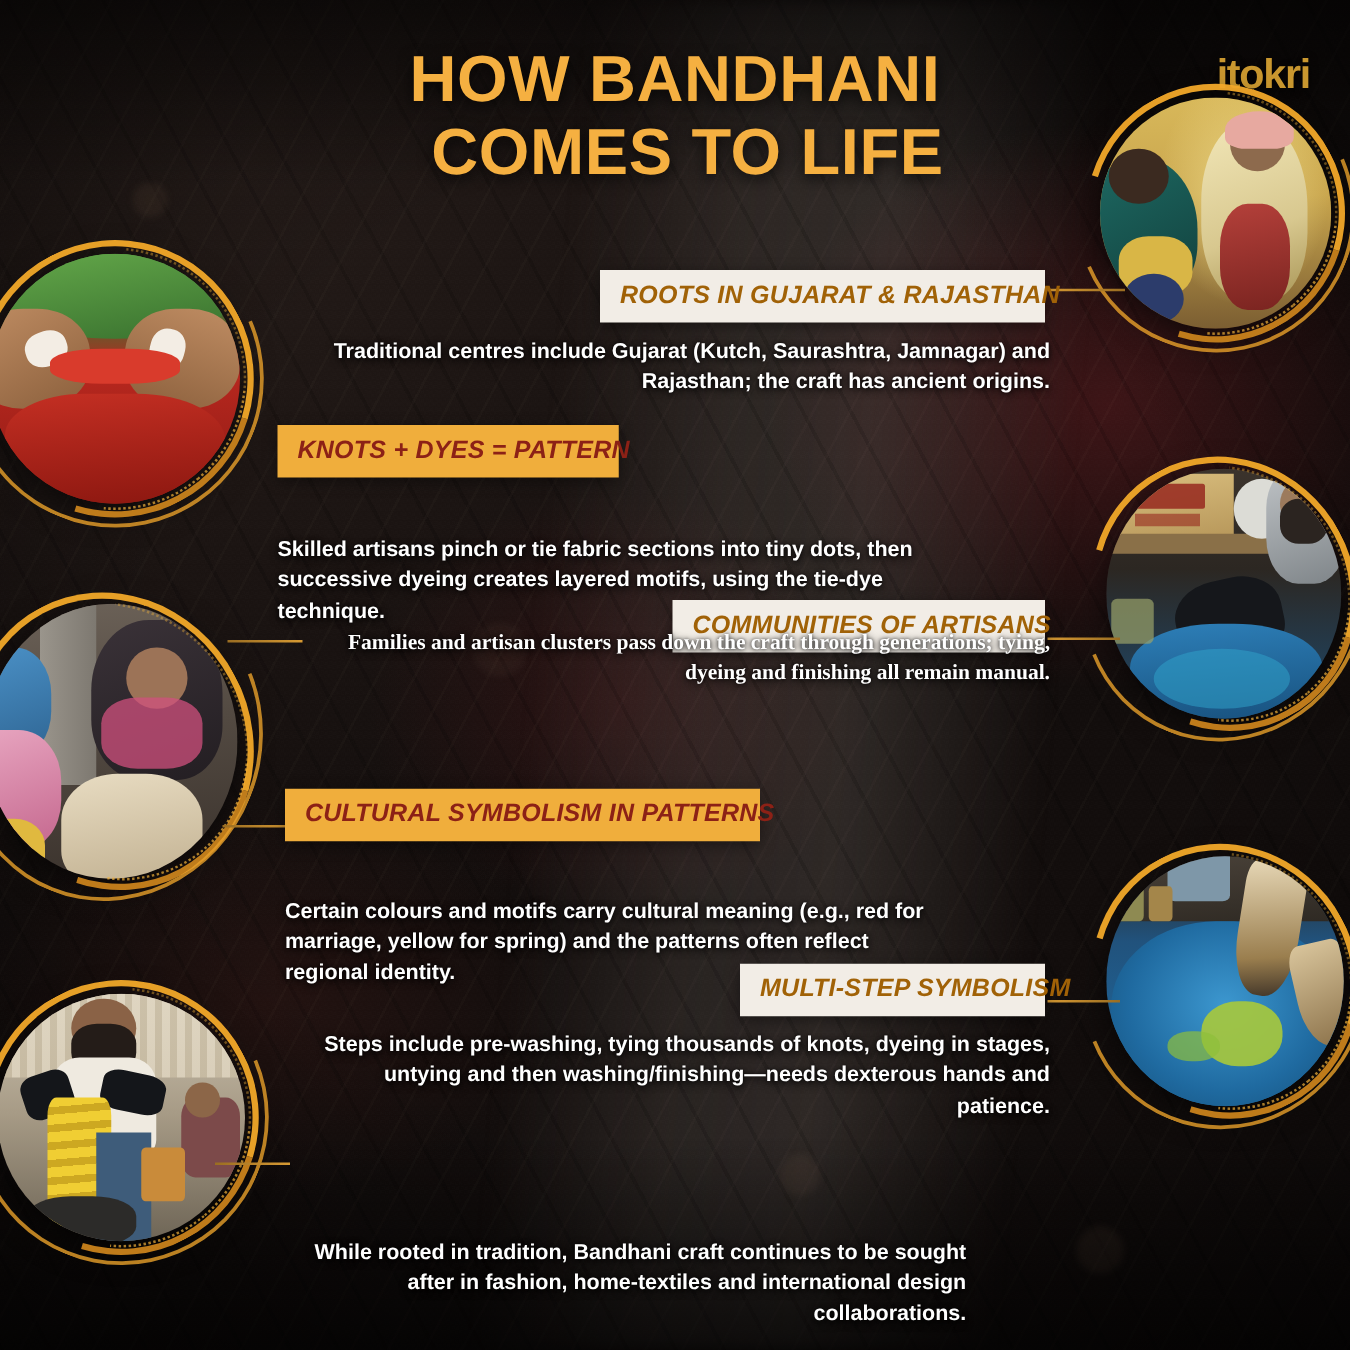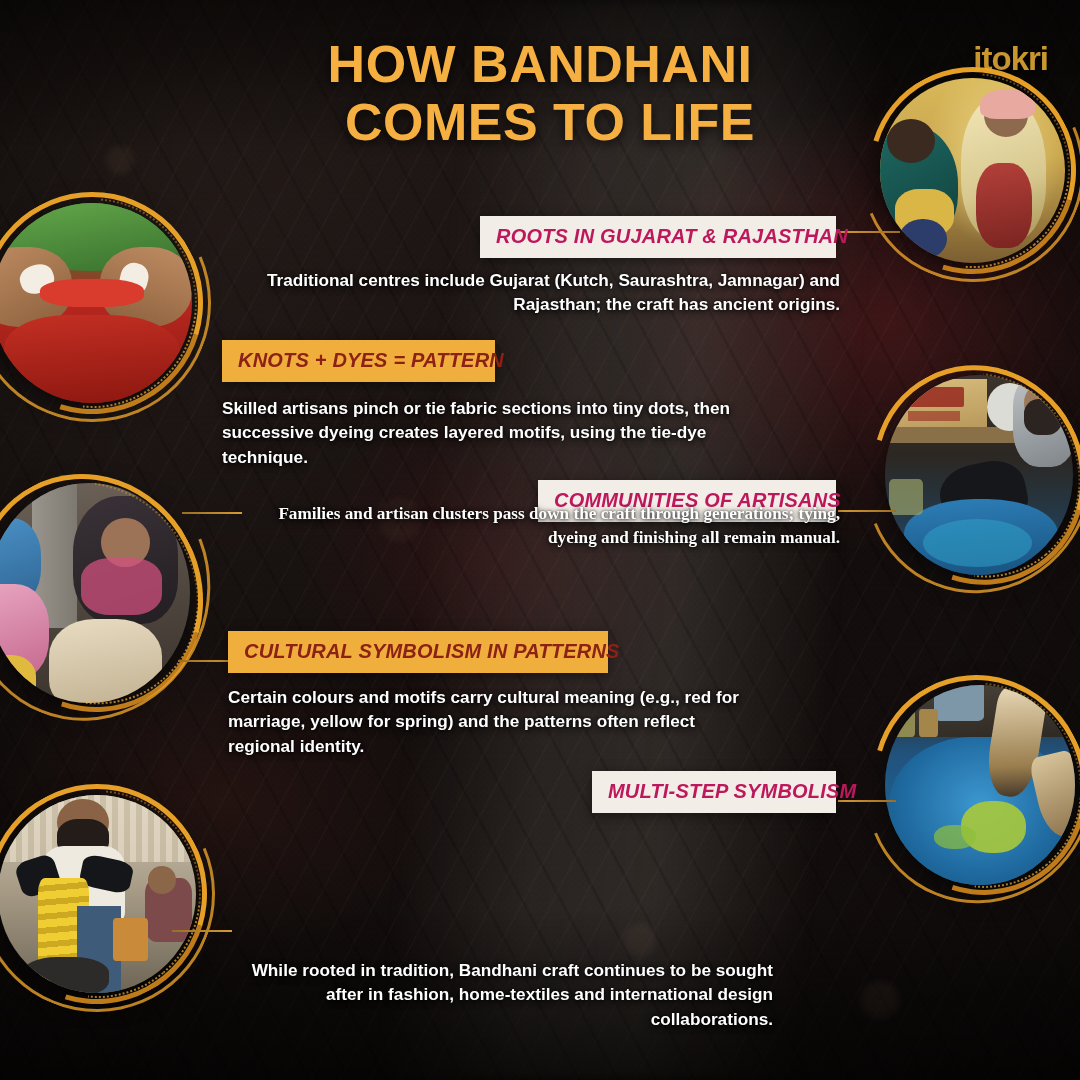--- a/index.html
+++ b/index.html
@@ -147,34 +147,34 @@
     position:absolute;
     padding:9px 16px 10px;
     font-style:italic;
     font-weight:bold;
     font-size:20px;
     letter-spacing:.2px;
     white-space:nowrap;
     box-shadow:0 3px 12px rgba(0,0,0,.45);
     z-index:6;
   }
-  .banner.cream { background:#F2EDE6; color:#be185d; }
+  .banner.cream { background:#F2EDE6; color:#a16207; }
   .banner.gold  { background:#F0AE3C; color:#8C2116; }
 
   .body {
     position:absolute;
     color:#FFFFFF;
     font-size:17.2px;
     font-weight:bold;
     line-height:1.42;
     text-shadow:0 2px 7px rgba(0,0,0,.9), 0 0 3px rgba(0,0,0,.7);
     z-index:6;
   }
   .body.right { text-align:right; }
-  .body.left  { text-align:left; }
+  .body.left  { text-align:left;margin-top:31px; }
 
   
   .sub { position:absolute; }
 </style>
 </head>
 <body>
 
 <div id="bg">
   <div class="bgLayer bg-base"></div>
   <div class="bgLayer bg-maroon"></div>
@@ -325,16 +325,17 @@
   <div class="banner gold" style="left:222px; top:340px; width:273px; text-align:left;">KNOTS + DYES = PATTERN</div>
   <div class="body left" style="left:222px; top:396px; width:530px;">Skilled artisans pinch or tie fabric sections into tiny dots, then successive dyeing creates layered motifs, using the tie-dye technique.</div>
 
   <div class="banner cream" style="left:538px; top:480px; width:298px; text-align:center;">COMMUNITIES OF ARTISANS</div>
   <div class="body right" style="left:250px; top:502px; width:590px;font-family:Liberation Serif, serif;">Families and artisan clusters pass down the craft through generations; tying, dyeing and finishing all remain manual.</div>
 
   <div class="banner gold" style="left:228px; top:631px; width:380px; text-align:center;">CULTURAL SYMBOLISM IN PATTERNS</div>
   <div class="body left" style="left:228px; top:685px; width:530px;">Certain colours and motifs carry cultural meaning (e.g., red for marriage, yellow for spring) and the patterns often reflect regional identity.</div>
 
   <div class="banner cream" style="left:592px; top:771px; width:244px; text-align:center;">MULTI-STEP SYMBOLISM</div>
+  <div class="body right" style="left:250px; top:823px; width:590px;">Steps include pre-washing, tying thousands of knots, dyeing in stages, untying and then washing/finishing—needs dexterous hands and patience.</div>
 
   <div class="body left" style="left:228px; top:958px; width:545px;text-align:right;">While rooted in tradition, Bandhani craft continues to be sought after in fashion, home-textiles and international design collaborations.</div>
 
 </div>
 
 </body></html>

